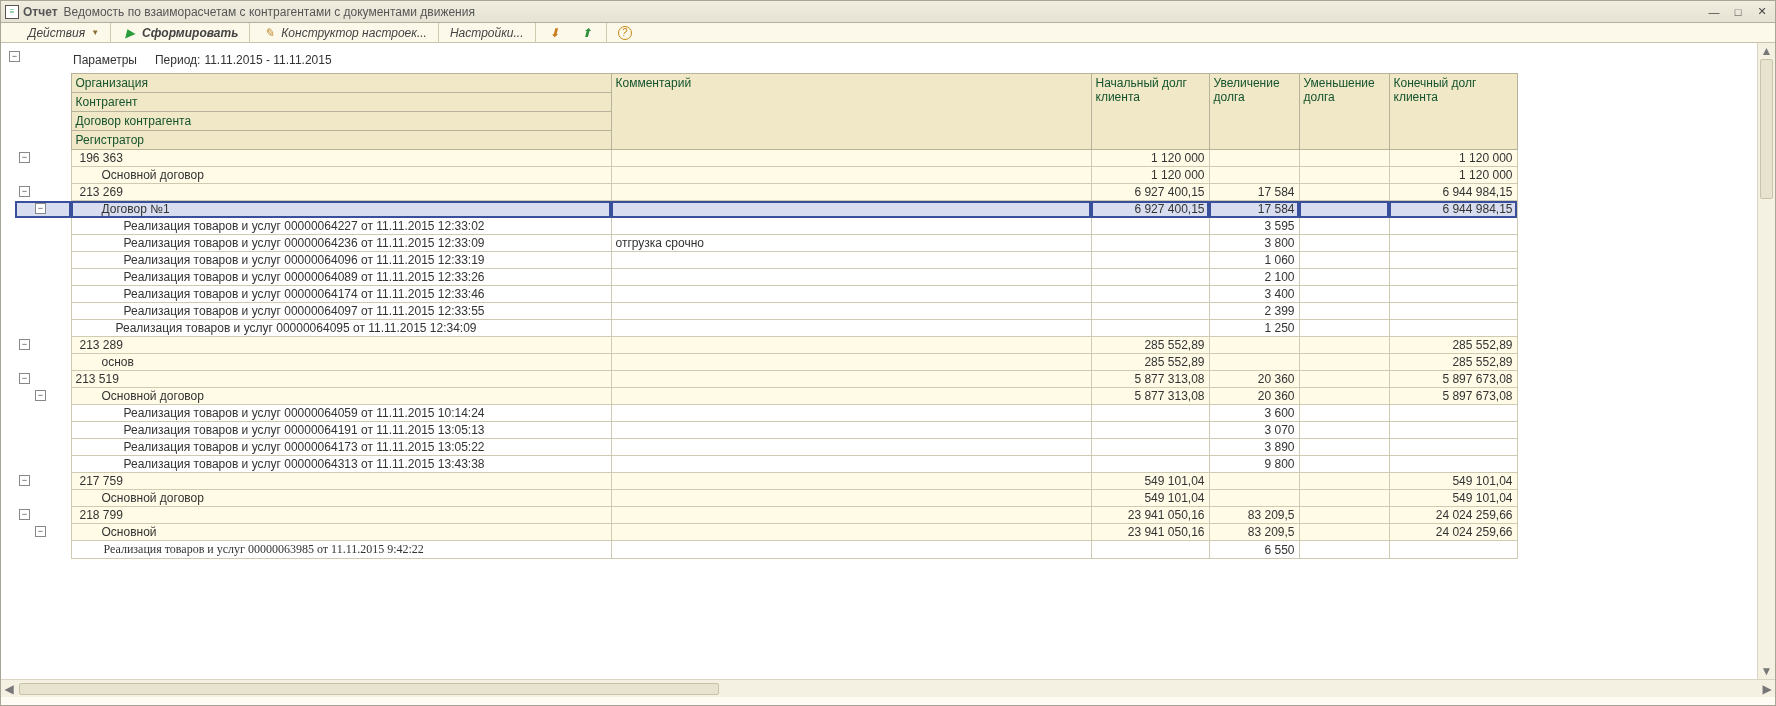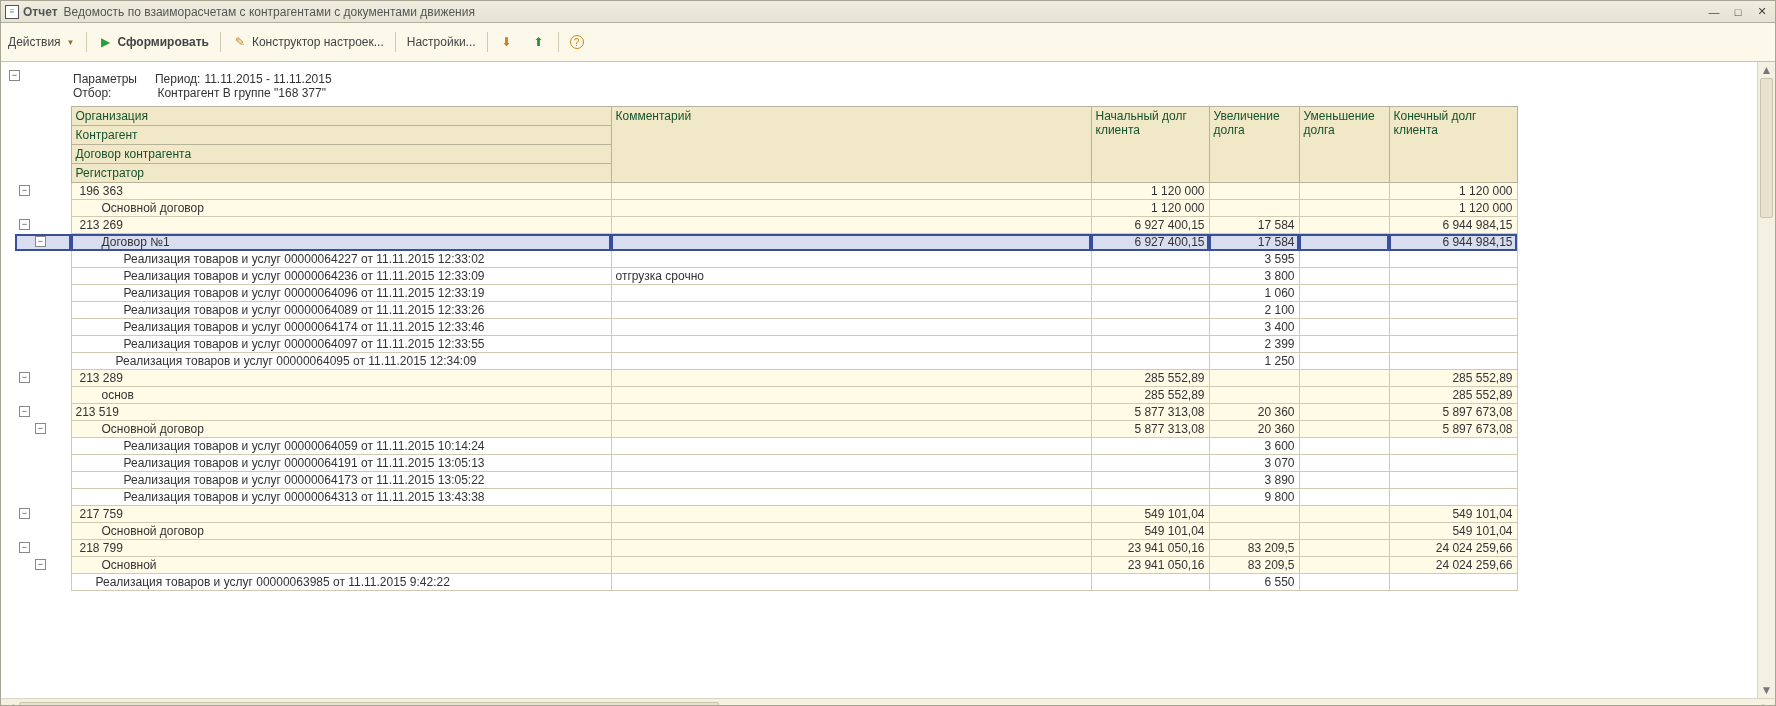--- a/index.html
+++ b/index.html
@@ -24,27 +24,28 @@
     color:#555;
   }
   .title-icon {
     width:14px;height:14px;border:1px solid #555; background:#fff;
     display:inline-flex;align-items:center;justify-content:center;
     font-size:8px;margin-right:4px;color:#3a6;
   }
   .titlebar-right { margin-left:auto; display:flex; gap:6px; }
   .win-btn { width:18px;height:14px;display:inline-flex;align-items:center;justify-content:center;cursor:pointer;font-size:11px;color:#444;}
   .toolbar {
-    height: 39px;
+    height: 20px;
     background:#fcf8ea;
     border-bottom:1px solid #c7c2aa;
     display:flex;
     align-items:center;
-    padding:0 0;
+    padding:0 20px;
     gap:2px;
+    font-style:italic;
   }
   .tb-item {
     display:flex;align-items:center;gap:4px;padding:2px 6px;border:1px solid transparent;border-radius:3px;cursor:pointer;
     color:#444;
   }
   .tb-sep{width:1px;height:20px;background:#cfcab2;margin:0 2px;}
   .tb-icon{width:16px;height:16px;display:inline-flex;align-items:center;justify-content:center;font-size:12px;}
   .content {
     position:relative;
     height: calc(100% - 22px - 28px - 18px);
@@ -146,25 +147,20 @@
 <div class="content">
   <div class="report-area">
 
     <div style="position:absolute;left:8px;top:8px;" class="tog l0">−</div>
 
     <div class="params">
       <div class="params-row">
         <span>Параметры</span>
         <span style="margin-left:14px">Период:</span>
         <span>11.11.2015 - 11.11.2015</span>
-      </div>
-      <div class="params-row">
-        <span>Отбор:</span>
-        <span style="width:38px"></span>
-        <span>Контрагент В группе "168 377"</span>
       </div>
     </div>
 
     <table class="rep">
       <colgroup>
         <col class="c-tree">
           <col class="c-name">
           <col class="c-comm">
         <col class="c-n1">
           <col class="c-n2">
@@ -413,21 +409,21 @@
             </td>
             <td style="padding-left: 30px;">Основной</td>
             <td></td>
             <td class="num">23 941 050,16</td>
             <td class="num">83 209,5</td>
             <td class="num"></td>
             <td class="num">24 024 259,66</td>
           </tr>
           <tr class="body-row">
             <td class="tree-cell"></td>
-            <td style="padding-left: 24px;">Реализация товаров и услуг 00000063985 от 11.11.2015 9:42:22</td>
+            <td style="padding-left: 32px; font-family: Liberation Serif, serif;">Реализация товаров и услуг 00000063985 от 11.11.2015 9:42:22</td>
             <td></td>
             <td class="num"></td>
             <td class="num">6 550</td>
             <td class="num"></td>
             <td class="num"></td>
           </tr>
         </tbody>
     </table>
   </div>
 

